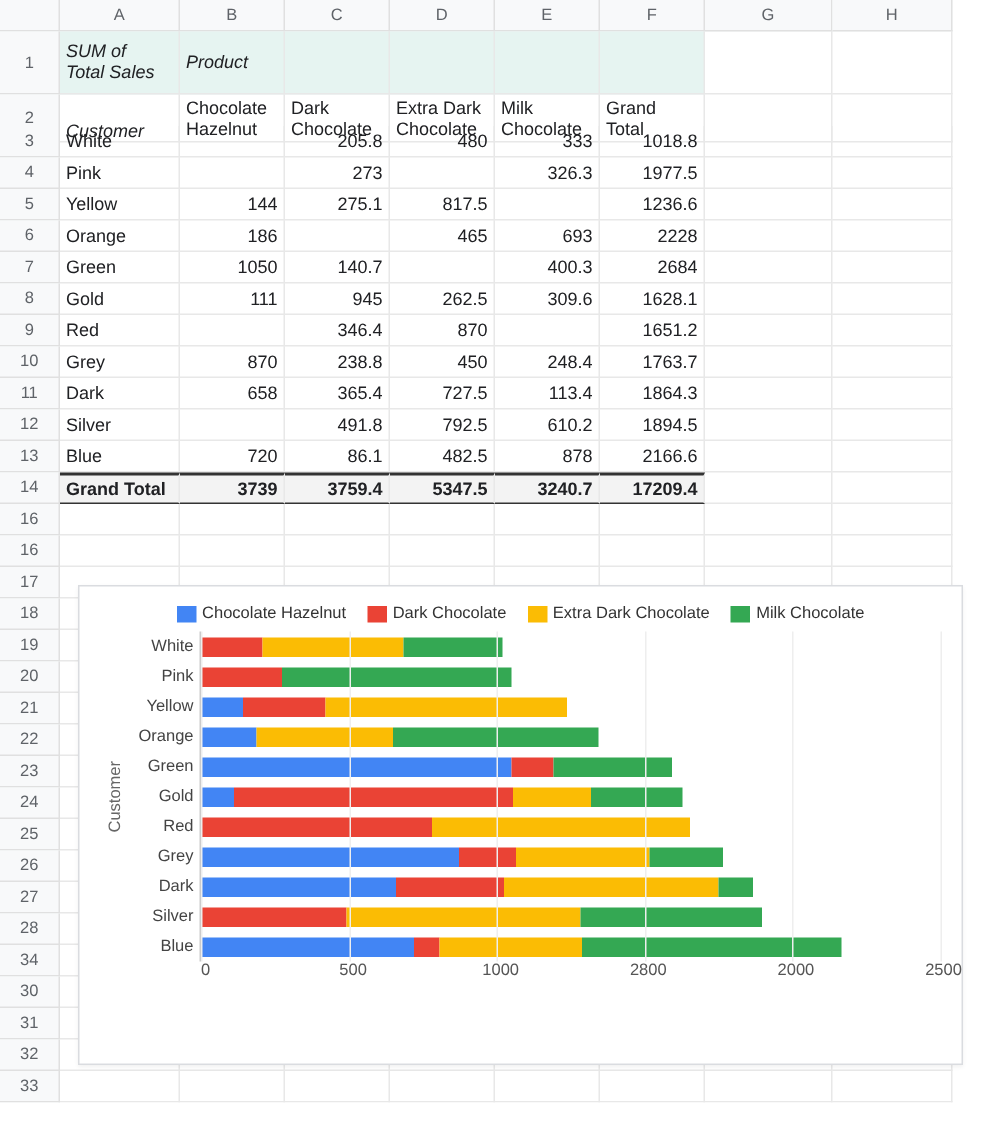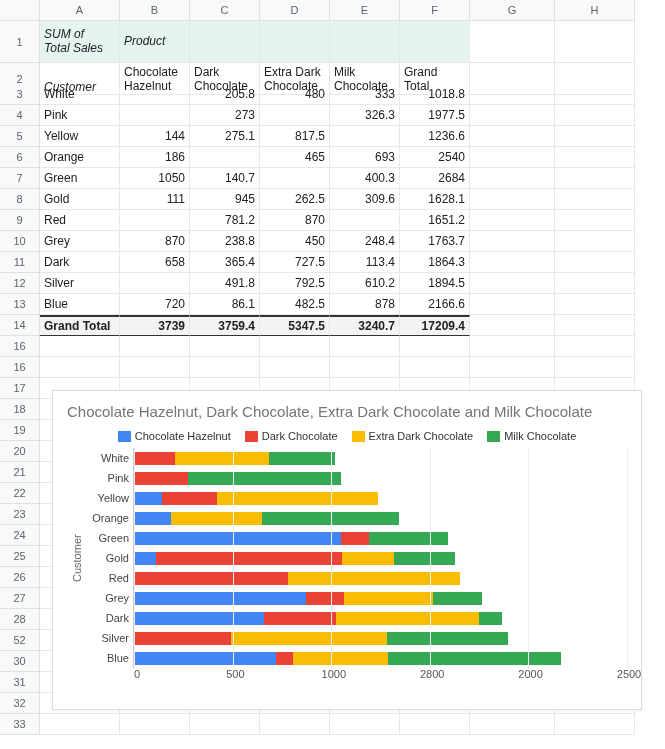--- a/index.html
+++ b/index.html
@@ -182,21 +182,21 @@
     <div class="cell right"></div>
     <div class="cell right">1236.6</div>
     <div class="cell"></div>
     <div class="cell"></div>
     <div class="rowhdr">6</div>
     <div class="cell">Orange</div>
     <div class="cell right">186</div>
     <div class="cell right"></div>
     <div class="cell right">465</div>
     <div class="cell right">693</div>
-    <div class="cell right">2540</div>
+    <div class="cell right">2228</div>
     <div class="cell"></div>
     <div class="cell"></div>
     <div class="rowhdr">7</div>
     <div class="cell">Green</div>
     <div class="cell right">1050</div>
     <div class="cell right">140.7</div>
     <div class="cell right"></div>
     <div class="cell right">400.3</div>
     <div class="cell right">2684</div>
     <div class="cell"></div>
@@ -206,21 +206,21 @@
     <div class="cell right">111</div>
     <div class="cell right">945</div>
     <div class="cell right">262.5</div>
     <div class="cell right">309.6</div>
     <div class="cell right">1628.1</div>
     <div class="cell"></div>
     <div class="cell"></div>
     <div class="rowhdr">9</div>
     <div class="cell">Red</div>
     <div class="cell right"></div>
-    <div class="cell right">781.2</div>
+    <div class="cell right">346.4</div>
     <div class="cell right">870</div>
     <div class="cell right"></div>
     <div class="cell right">1651.2</div>
     <div class="cell"></div>
     <div class="cell"></div>
     <div class="rowhdr">10</div>
     <div class="cell">Grey</div>
     <div class="cell right">870</div>
     <div class="cell right">238.8</div>
     <div class="cell right">450</div>
@@ -383,21 +383,21 @@
     <div class="cell"></div>
     <div class="rowhdr">28</div>
     <div class="cell"></div>
     <div class="cell"></div>
     <div class="cell"></div>
     <div class="cell"></div>
     <div class="cell"></div>
     <div class="cell"></div>
     <div class="cell"></div>
     <div class="cell"></div>
-    <div class="rowhdr">52</div>
+    <div class="rowhdr">34</div>
     <div class="cell"></div>
     <div class="cell"></div>
     <div class="cell"></div>
     <div class="cell"></div>
     <div class="cell"></div>
     <div class="cell"></div>
     <div class="cell"></div>
     <div class="cell"></div>
     <div class="rowhdr">30</div>
     <div class="cell"></div>
@@ -430,21 +430,20 @@
     <div class="cell"></div>
     <div class="cell"></div>
     <div class="cell"></div>
     <div class="cell"></div>
     <div class="cell"></div>
     <div class="cell"></div>
     <div class="cell"></div>
     <div class="cell"></div>
   </div>
 <div class="chart-wrap">
-  <div class="chart-title">Chocolate Hazelnut, Dark Chocolate, Extra Dark Chocolate and Milk Chocolate</div>
   <div class="legend" id="legend">
       <div><span class="sw" style="background:#4285F4"></span>Chocolate Hazelnut</div>
       <div><span class="sw" style="background:#EA4335"></span>Dark Chocolate</div>
       <div><span class="sw" style="background:#FBBC04"></span>Extra Dark Chocolate</div>
       <div><span class="sw" style="background:#34A853"></span>Milk Chocolate</div>
     </div>
   <div class="plot">
     <div class="ylabel">Customer</div>
     <div class="ycats" id="ycats">
         <div class="">White</div>

